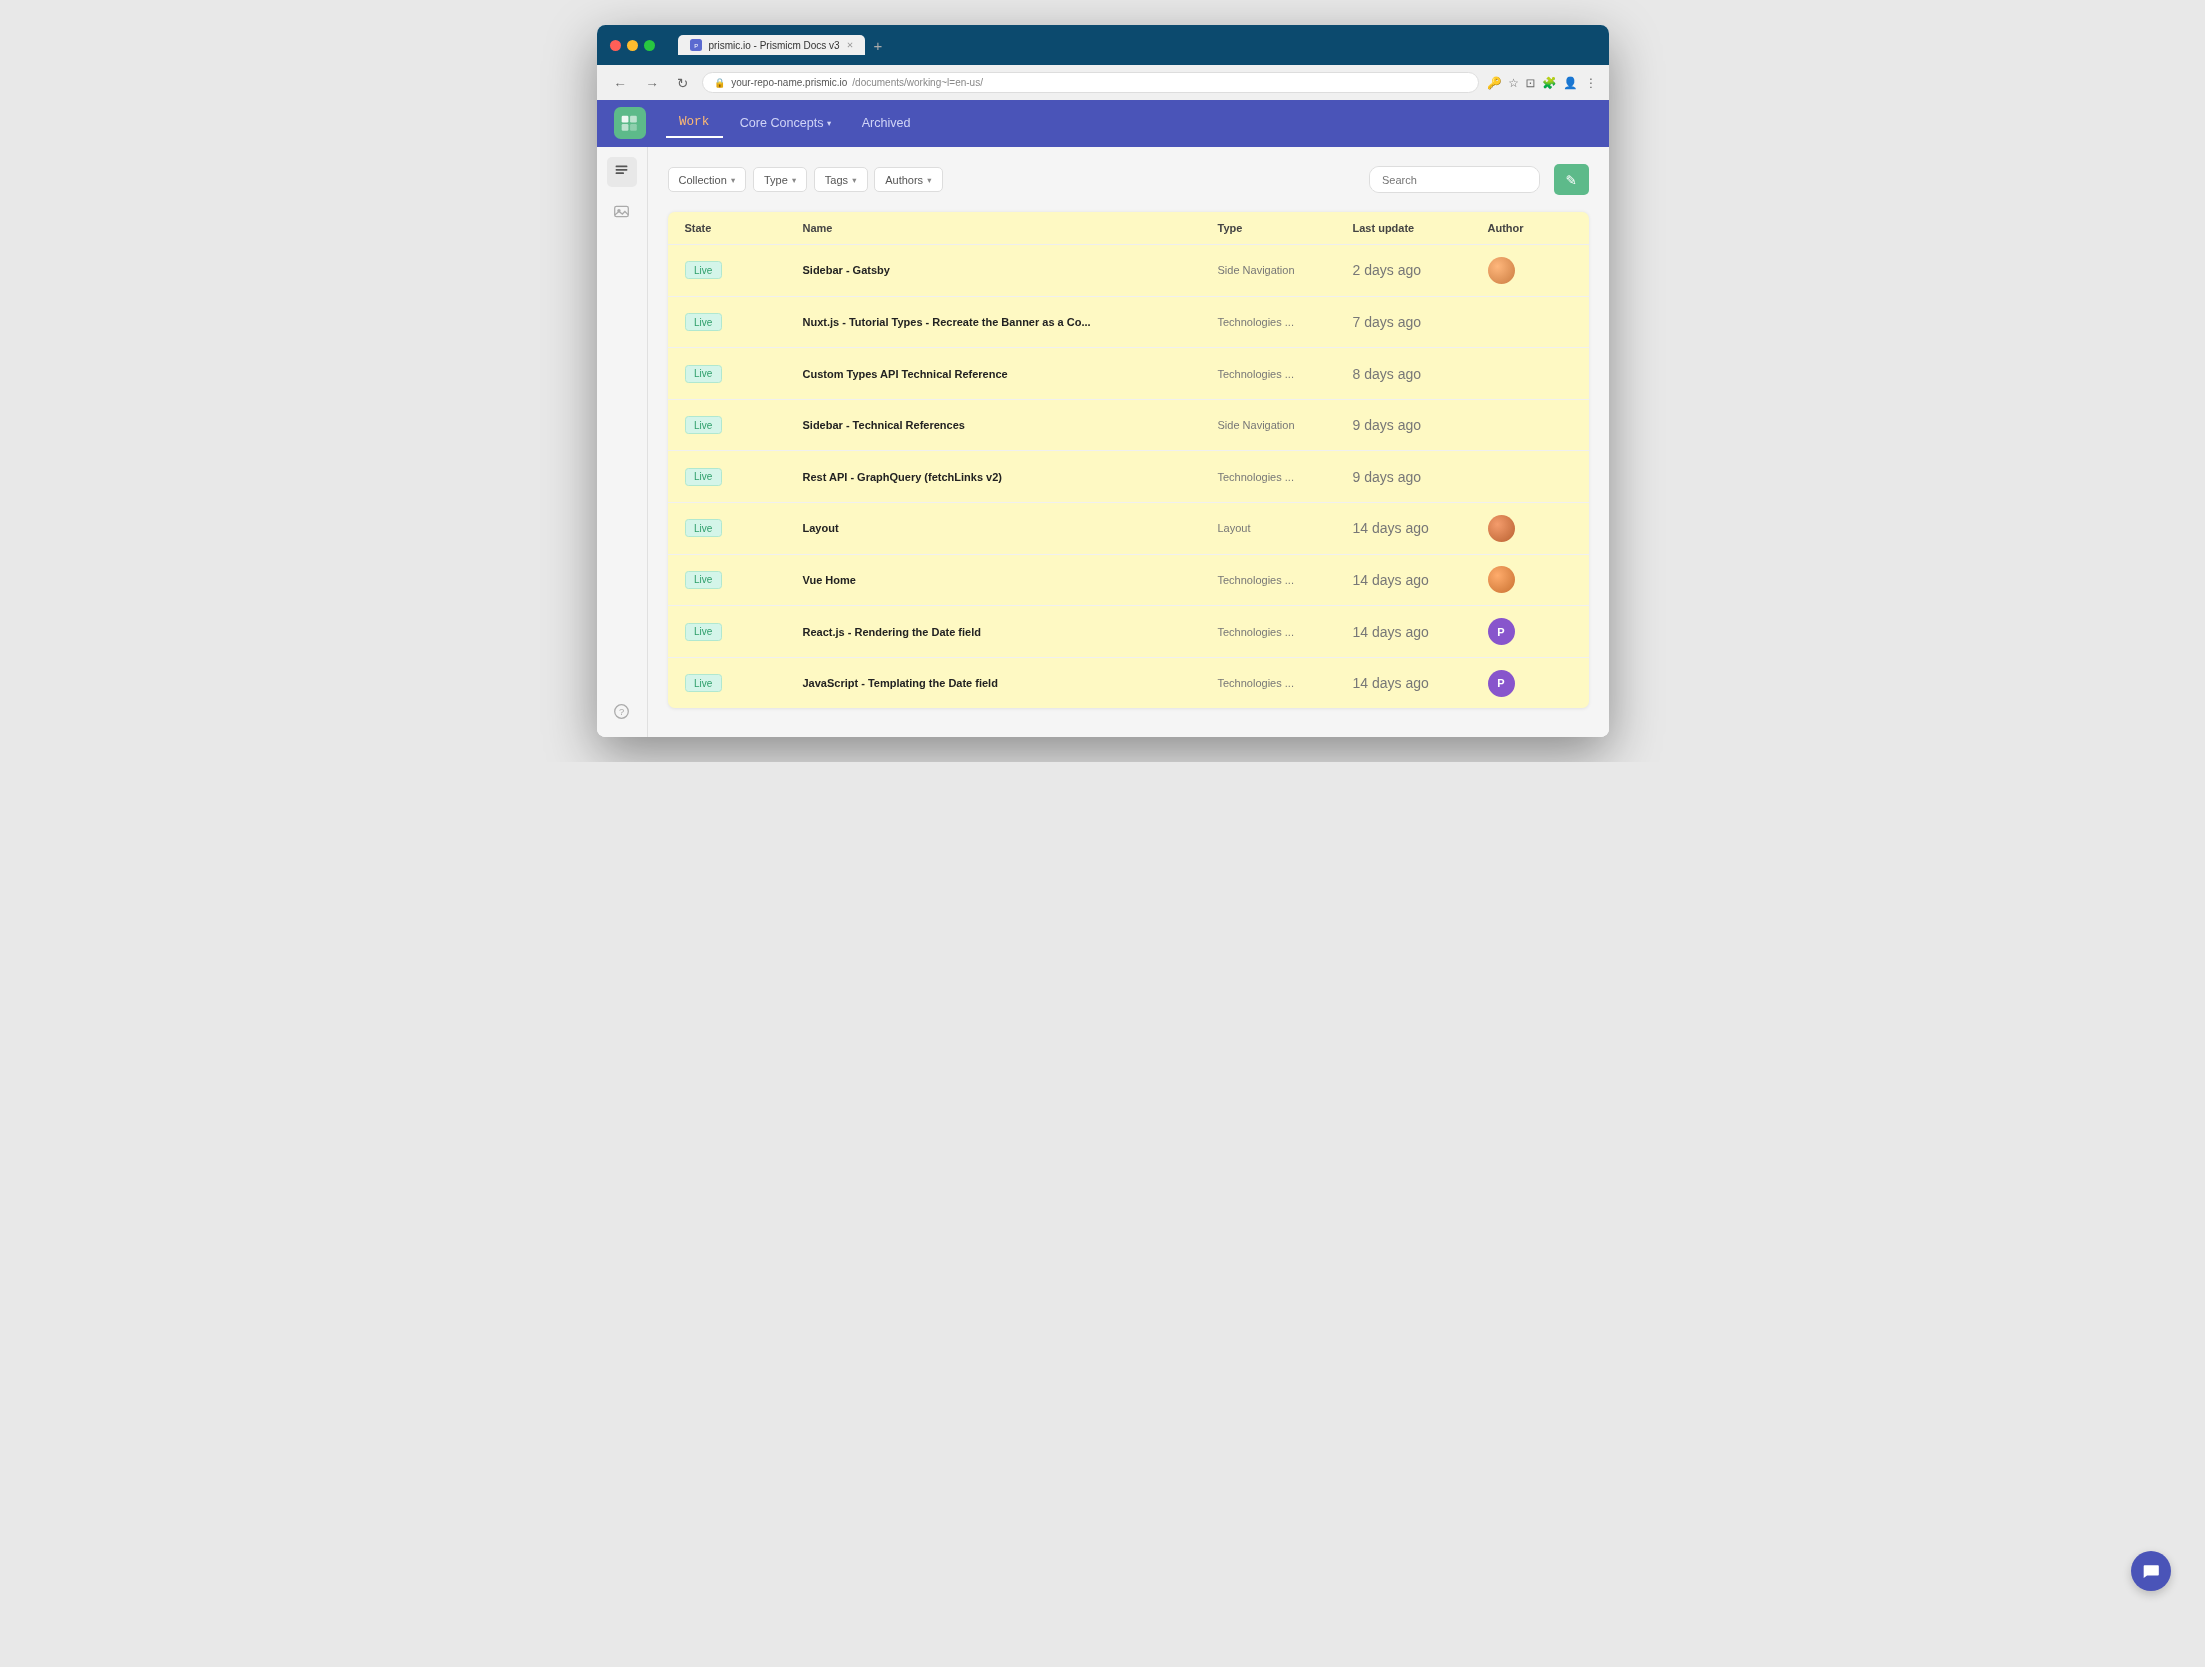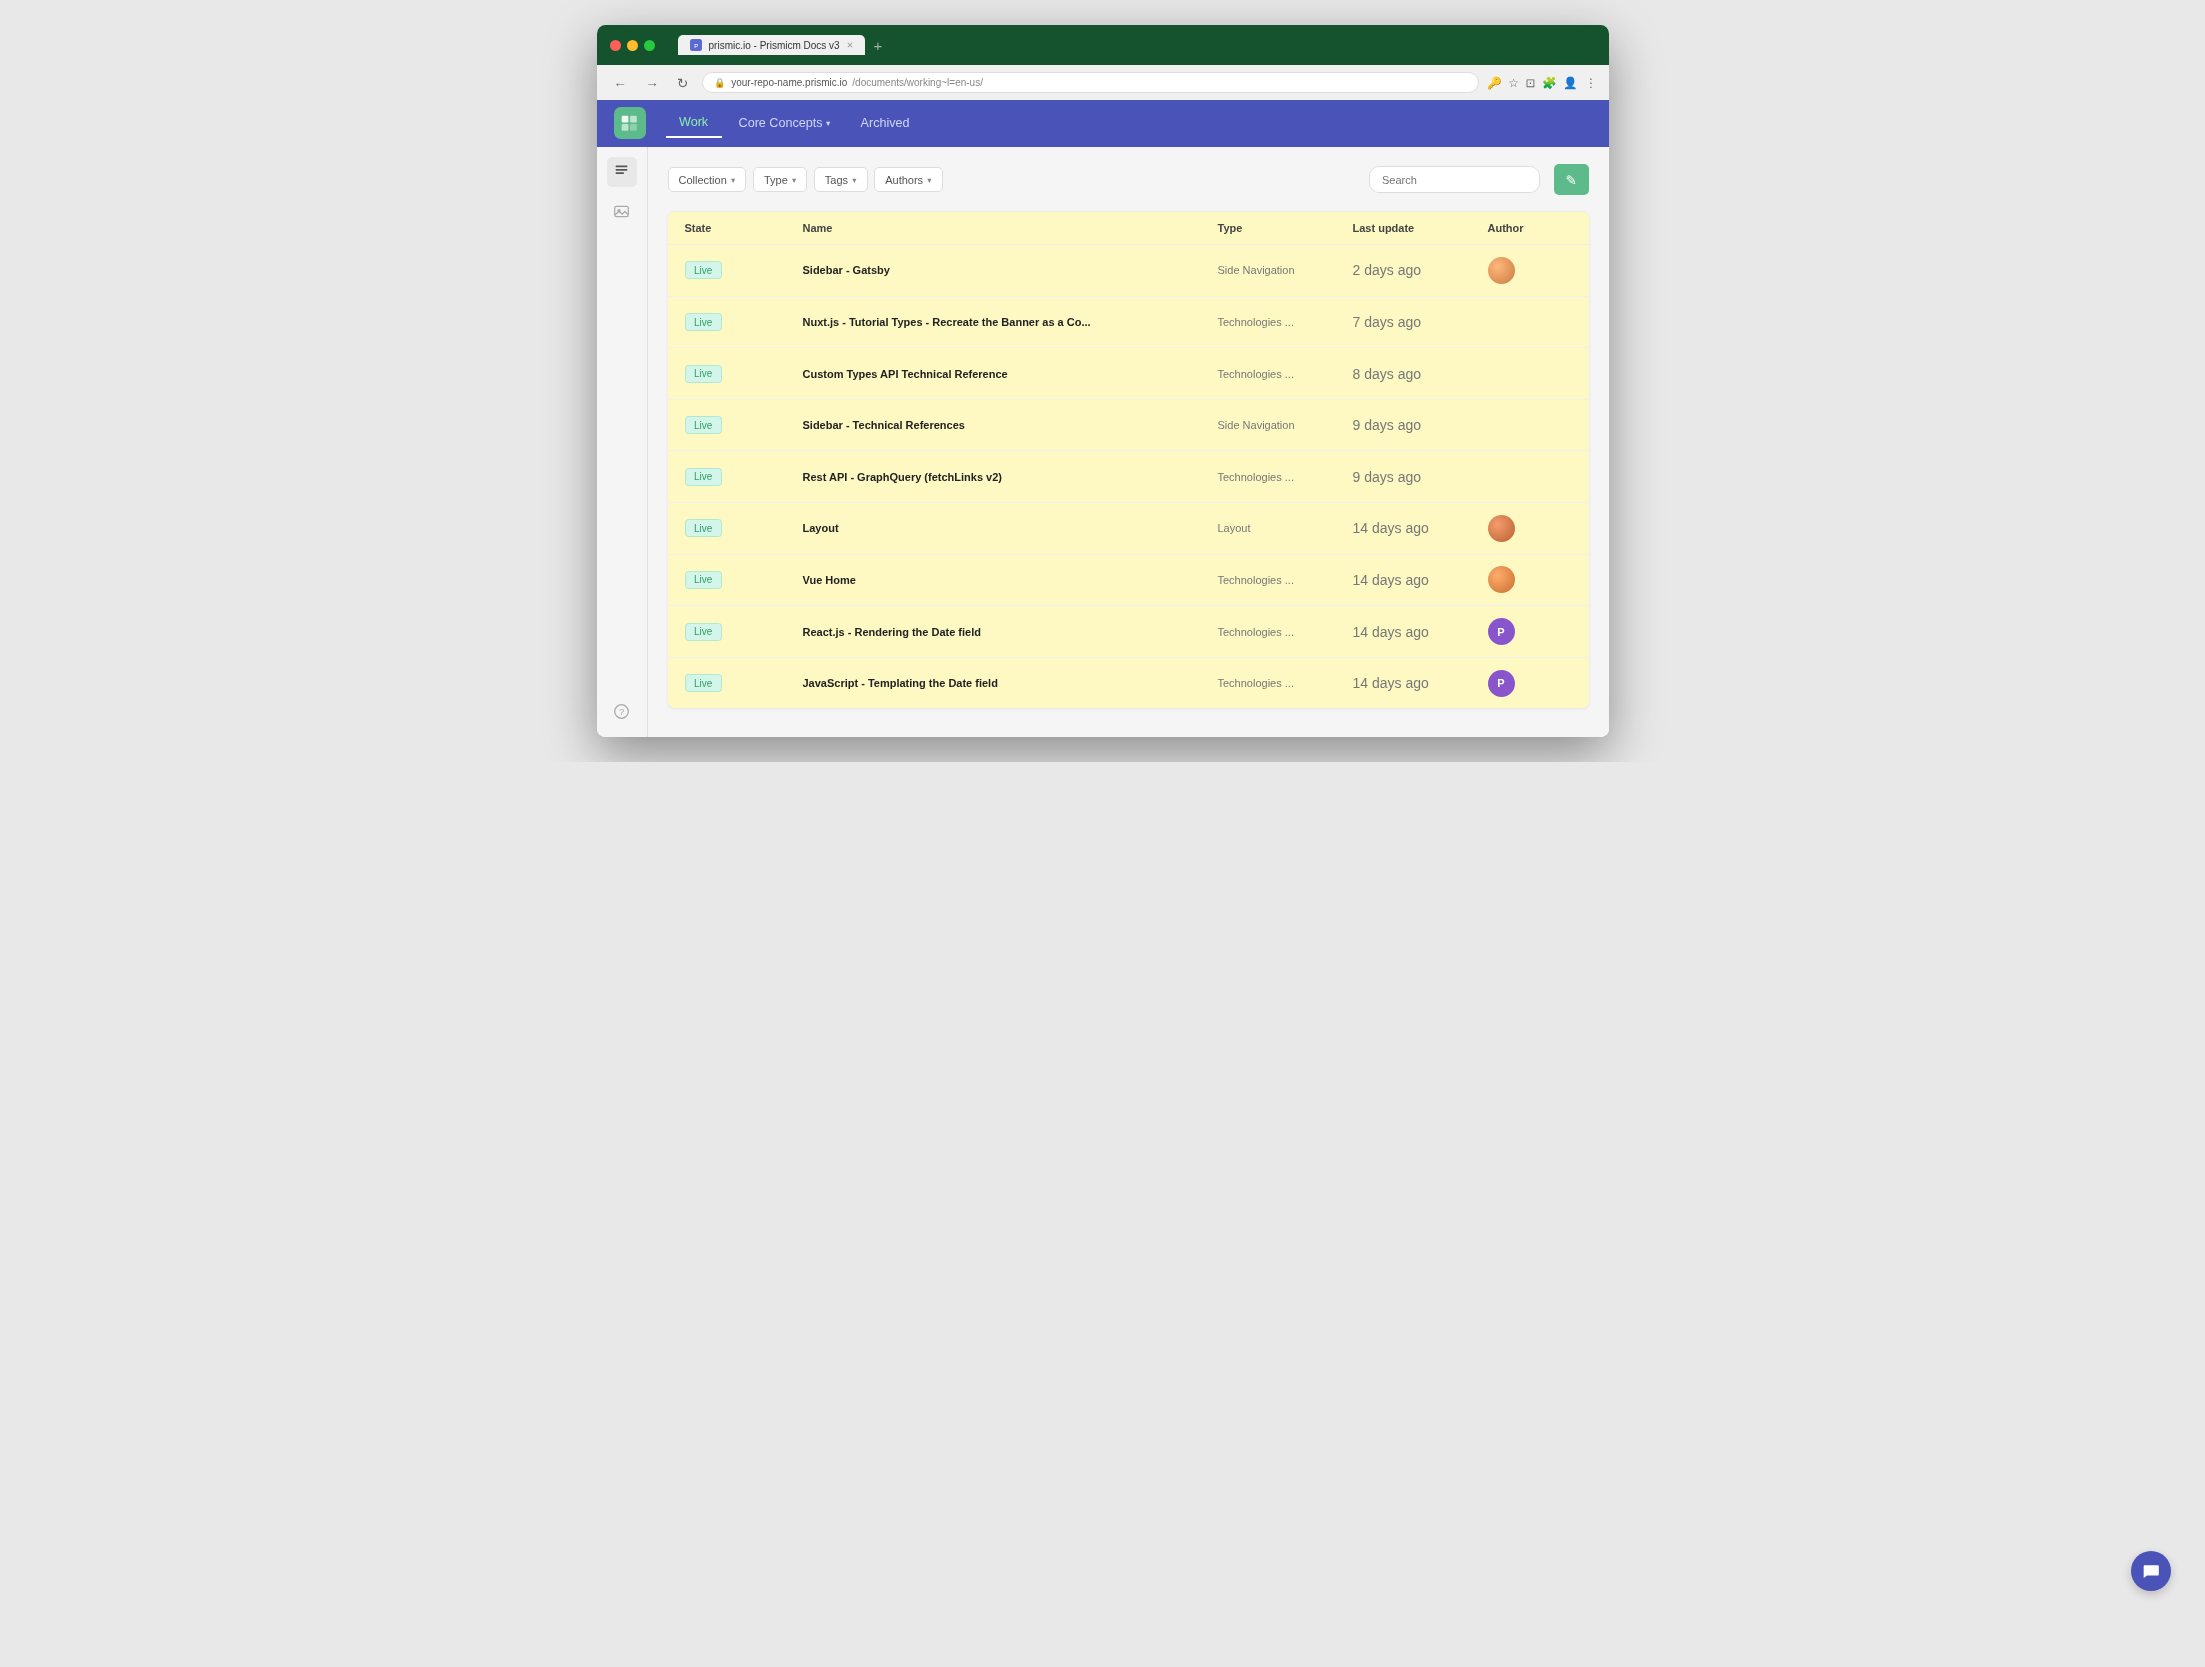--- a/index.html
+++ b/index.html
@@ -9,21 +9,21 @@
       width: 1012px;
       margin: 25px auto;
       border-radius: 8.4px;
       box-shadow: 0 17px 51px rgba(0,0,0,0.4);
       overflow: hidden;
       background: #fff;
     }
 
     
     .title-bar {
-      background: #14532d;
+      background: #0c4a6e;
       padding: 10px 13.5px;
       display: flex;
       align-items: center;
       gap: 10px;
     }
     .traffic-lights { display: flex; gap: 5.9px; align-items: center; }
     .traffic-light { width: 11px; height: 11px; border-radius: 50%; }
     .tl-red { background: #ff5f57; }
     .tl-yellow { background: #febc2e; }
     .tl-green { background: #28c840; }
@@ -95,21 +95,21 @@
     .nav-links { display: flex; align-items: center; gap: 3.4px; }
     .nav-link {
       color: #d0d4f7;
       padding: 6.7px 13.5px;
       border-radius: 5px;
       cursor: pointer;
       font-size: 12.6px;
       font-weight: 500;
       display: flex; align-items: center; gap: 3.4px;
     }
-    .nav-link.active { color: #86efac; border-bottom: 2.5px solid #fff; border-radius: 0; }
+    .nav-link.active { color: #fdba74; border-bottom: 2.5px solid #fff; border-radius: 0; font-family: Liberation Mono, monospace; }
     .nav-link .chevron { font-size: 8.4px; }
 
     
     .main-layout {
       display: flex;
       background: #f5f5f5;
       min-height: 590px;
     }
 
     

